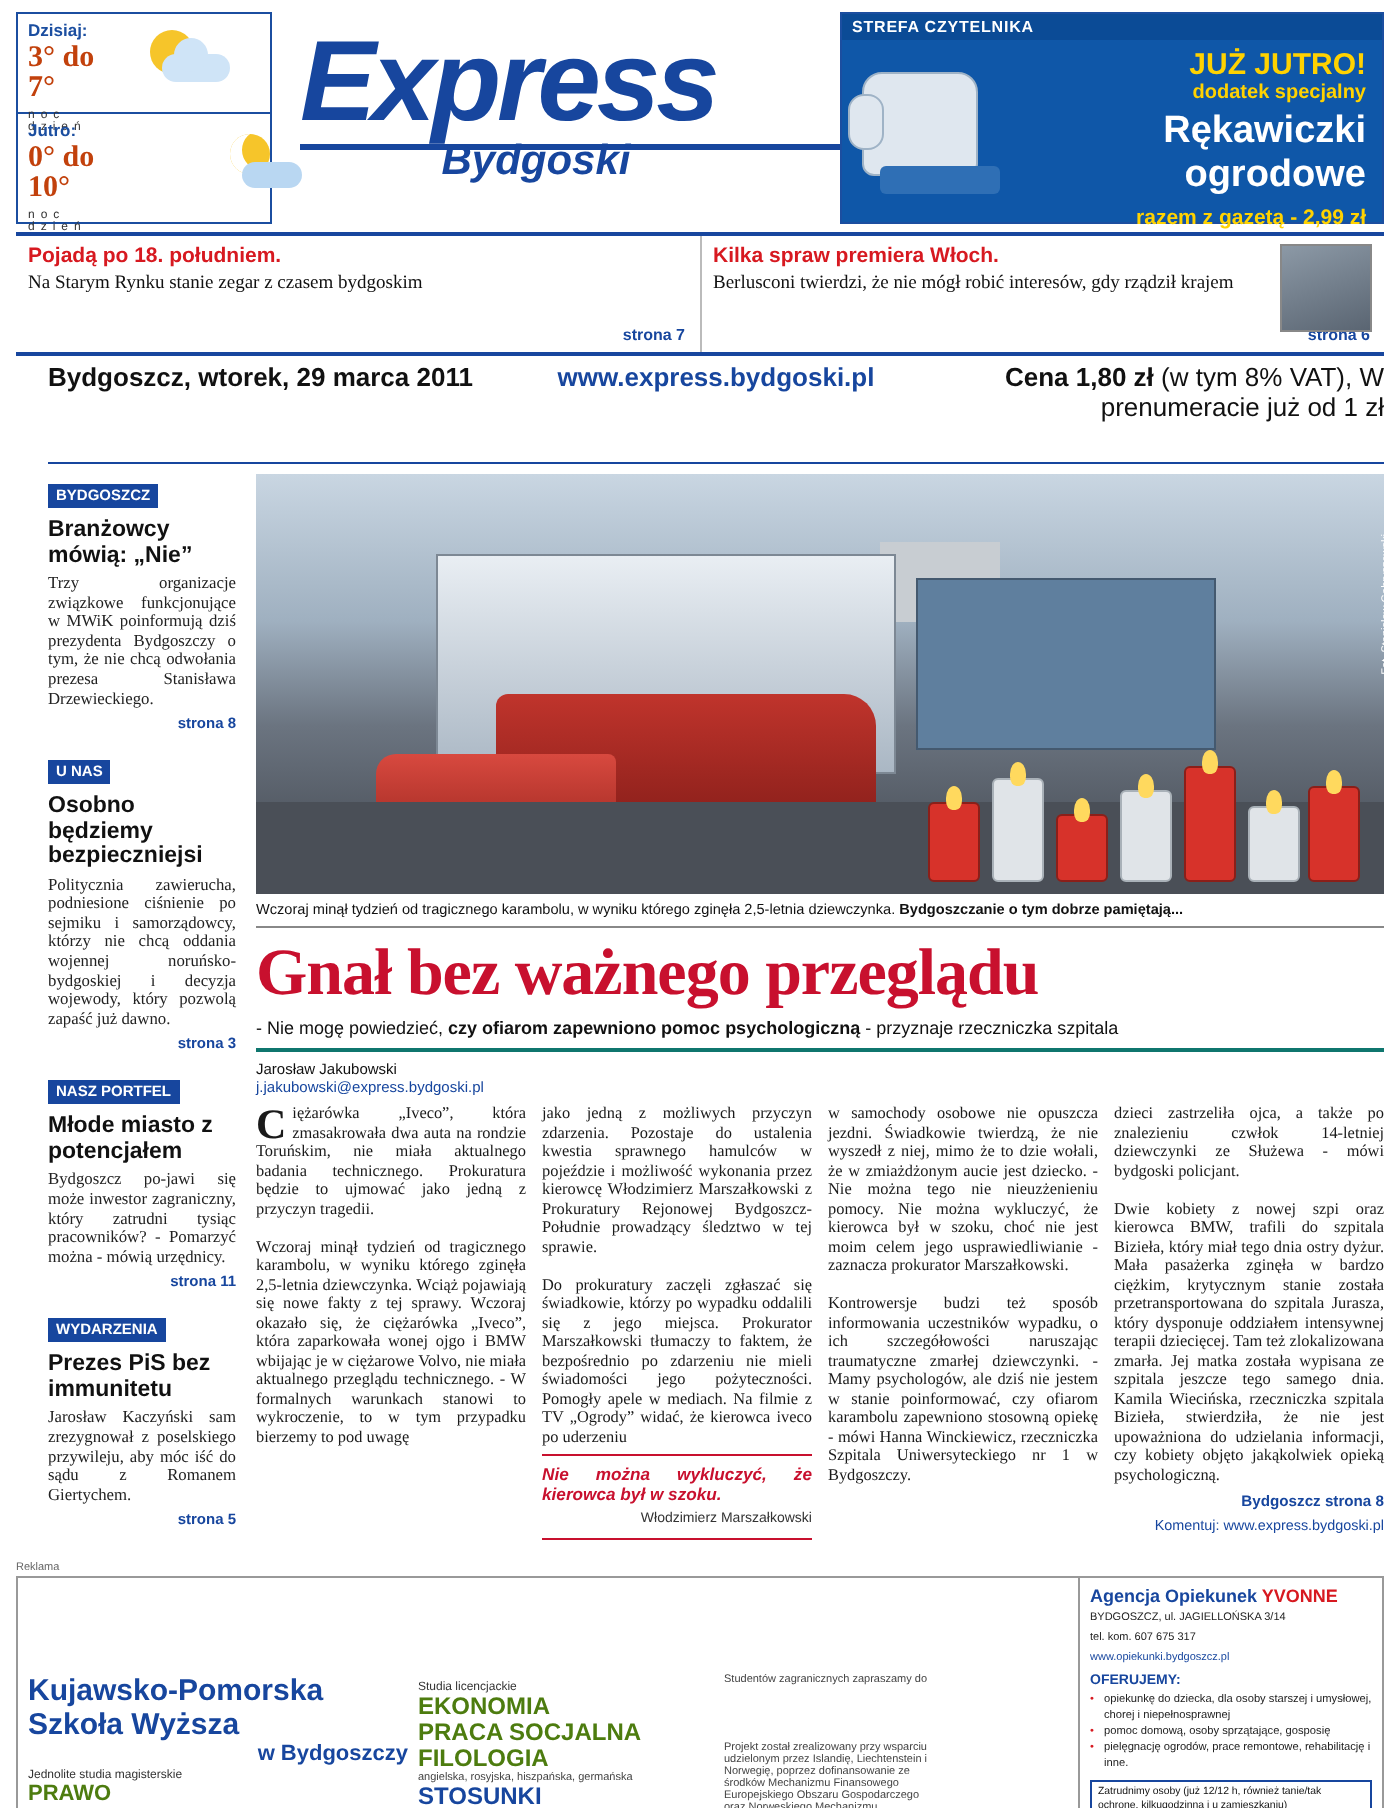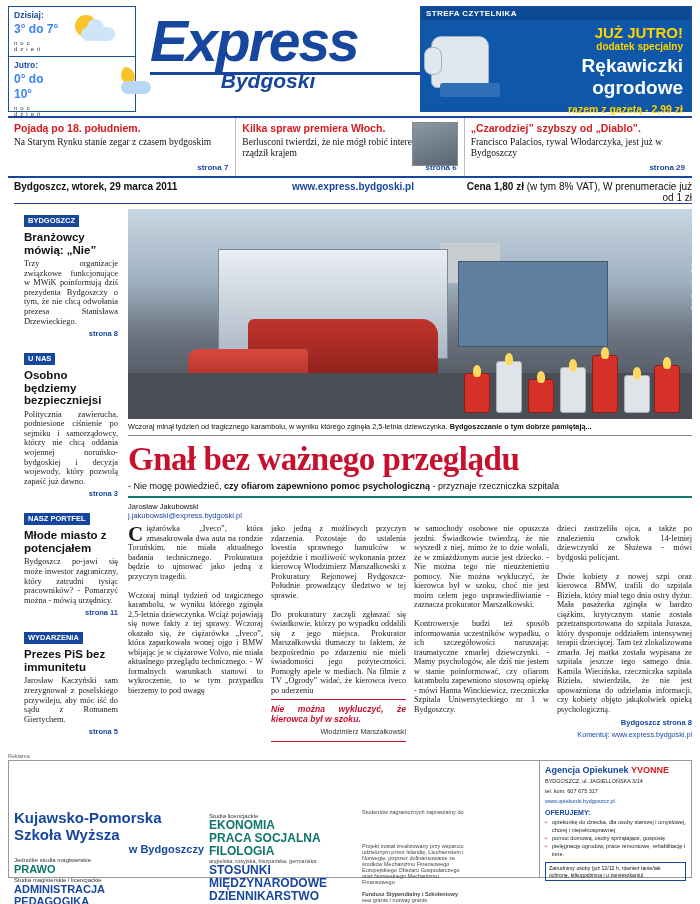--- a/index.html
+++ b/index.html
@@ -13,21 +13,21 @@
   }
   .page { position:relative; width:700px; height:904px; background:#fff; }
 
   
   .masthead { display:flex; height:112px; border-bottom:0; padding:6px 8px 0 8px; }
   .weather-box { width:128px; border:1px solid #1b4ea0; }
   .wx-row { display:flex; height:50px; border-bottom:1px solid #1b4ea0; }
   .wx-row:last-child { border-bottom:none;gap:36px; }
   .wx-txt { width:54px; padding:3px 4px 0 5px; }
   .wx-day { font-family:"Liberation Sans", sans-serif; font-size:8.5px; font-weight:bold; color:#1b4ea0; }
-  .wx-temp { font-family:Liberation Sans, sans-serif; font-size:12px; font-weight:bold; color:#3b82f6; line-height:15px; margin-top:2px;}
+  .wx-temp { font-family:Liberation Serif, serif; font-size:15px; font-weight:bold; color:#c2410c; line-height:15px; margin-top:2px;}
   .wx-sub { font-family:"Liberation Sans", sans-serif; font-size:6px; color:#333; margin-top:3px; letter-spacing:3px;}
   .wx-ico { flex:1; position:relative; }
   .sun { position:absolute; width:22px; height:22px; background:#f6c52a; border-radius:50%; left:12px; top:8px; }
   .cloud { position:absolute; width:34px; height:14px; background:#cfe4f7; border-radius:8px; left:18px; top:20px; }
   .cloud:after { content:""; position:absolute; width:17px; height:17px; background:#cfe4f7; border-radius:50%; left:6px; top:-8px; }
   .cloud2 { position:absolute; width:30px; height:13px; background:#b9d7f2; border-radius:7px; left:22px; top:24px;}
   .moon { position:absolute; width:20px; height:20px; border-radius:50%; background:#f6c52a; left:16px; top:10px; box-shadow:6px -2px 0 0 #fff inset; }
 
   .logo-box { flex:1; position:relative; padding-left:14px; }
   .logo-word { font-family:"Liberation Sans", sans-serif; font-style:italic; font-weight:bold; font-size:57px; color:#17469e; letter-spacing:-2px; line-height:58px; margin-top:6px;}
@@ -51,21 +51,21 @@
   .teasers { display:flex; border-top:2px solid #17469e; border-bottom:2px solid #17469e; margin:4px 8px 0 8px; height:62px; }
   .teaser { flex:1; padding:4px 8px 0 6px; border-right:1px solid #bbb; position:relative;}
   .teaser:last-child { border-right:none; }
   .teaser-mid { width:244px; }
   .t-title { font-family:"Liberation Sans", sans-serif; font-weight:bold; font-size:10.5px; color:#d71920; line-height:12px;}
   .t-body { font-family:"Liberation Serif", serif; font-size:9.5px; line-height:11px; margin-top:3px; color:#111;}
   .t-link { font-family:"Liberation Sans", sans-serif; font-weight:bold; font-size:8px; color:#17469e; position:absolute; right:7px; bottom:4px;}
   .teaser-photo { position:absolute; right:6px; top:4px; width:46px; height:44px; background:linear-gradient(160deg,#8c99a6,#5a6572); border:1px solid #888;}
 
   
-  .infobar { display:flex; margin:3px 8px 0 14px; border-bottom:1px solid #17469e; padding-bottom:0; font-family:"Liberation Sans", sans-serif; font-size:10px; }
+  .infobar { display:flex; margin:3px 8px 0 24px; border-bottom:1px solid #17469e; padding-bottom:20px; font-family:"Liberation Sans", sans-serif; font-size:13px; }
   .ib-l { flex:1; font-weight:bold; }
   .ib-c { flex:1; text-align:center; font-weight:bold; color:#17469e; }
   .ib-r { flex:1; text-align:right; }
   .ib-r b { font-weight:bold; }
 
   
   .main { display:flex; margin:5px 8px 0 8px; height:540px;justify-content:flex-end; }
   .rail { width:112px; position:relative; }
   .railcol { width:94px; }
   .sec { margin-bottom:9px; }
@@ -105,21 +105,21 @@
   .more2 { font-family:"Liberation Sans", sans-serif; font-size:7.2px; color:#17469e; text-align:right; margin-top:2px;}
 
   
   .adlabel { font-family:"Liberation Sans", sans-serif; font-size:5.5px; color:#666; margin:4px 0 1px 8px; }
   .ads { display:flex; margin:0 8px; height:118px; border:1px solid #999; }
   .ad-main { flex:1; background:#fff; display:flex; position:relative;margin-top:44px; }
   .kpsw-left { width:200px; background:#fff; padding:4px 5px; }
   .kpsw-title { font-family:"Liberation Sans", sans-serif; font-weight:bold; font-size:15px; color:#17469e; }
   .kpsw-city { font-family:"Liberation Sans", sans-serif; font-weight:bold; font-size:11px; color:#17469e; text-align:right; }
   .kpsw-k { font-family:"Liberation Sans", sans-serif; font-size:6px; color:#333; margin-top:2px;}
-  .kpsw-i { font-family:"Liberation Sans", sans-serif; font-weight:bold; font-size:11px; color:#0f766e; line-height:12px;}
+  .kpsw-i { font-family:"Liberation Sans", sans-serif; font-weight:bold; font-size:11px; color:#4d7c0f; line-height:12px;}
   .kpsw-i.b { color:#17469e; }
   .kpsw-mid { width:150px; padding-top:6px; }
   .kpsw-mid .kpsw-i { font-size:12px; line-height:13px; }
   .kpsw-note { font-family:"Liberation Sans", sans-serif; font-size:5.5px; color:#444; }
   .ad-right { width:152px; border-left:1px solid #999; background:#fff; padding:4px 5px; }
   .ar-h { font-family:"Liberation Sans", sans-serif; font-weight:bold; font-size:9px; color:#17469e; }
   .ar-h span { color:#d71920; }
   .ar-t { font-family:"Liberation Sans", sans-serif; font-size:5.5px; color:#222; line-height:7px; margin-top:3px;}
   .ar-of { font-family:"Liberation Sans", sans-serif; font-weight:bold; font-size:7px; color:#17469e; margin:4px 0 2px 0;}
   .ar-li { font-family:"Liberation Sans", sans-serif; font-size:5.6px; color:#222; line-height:8px; padding-left:7px; position:relative;}
@@ -187,25 +187,20 @@
       <div class="t-title">Pojadą po 18. południem.</div>
       <div class="t-body">Na Starym Rynku stanie zegar z czasem bydgoskim</div>
       <div class="t-link">strona 7</div>
     </div>
     <div class="teaser teaser-mid">
       <div class="t-title">Kilka spraw premiera Włoch.</div>
       <div class="t-body">Berlusconi twierdzi, że nie mógł robić interesów, gdy rządził krajem</div>
       <div class="t-link">strona 6</div>
       <div class="teaser-photo"></div>
     </div>
-    <div class="teaser">
-      <div class="t-title">„Czarodziej” szybszy od „Diablo”.</div>
-      <div class="t-body">Francisco Palacios, rywal Włodarczyka, jest już w Bydgoszczy</div>
-      <div class="t-link">strona 29</div>
-    </div>
   </div>
 
   <div class="infobar">
     <div class="ib-l">Bydgoszcz, wtorek, 29 marca 2011</div>
     <div class="ib-c">www.express.bydgoski.pl</div>
     <div class="ib-r">
       <b>Cena 1,80 zł</b>
       <span>(w tym 8% VAT), W prenumeracie już od 1 zł</span>
     </div>
   </div>

